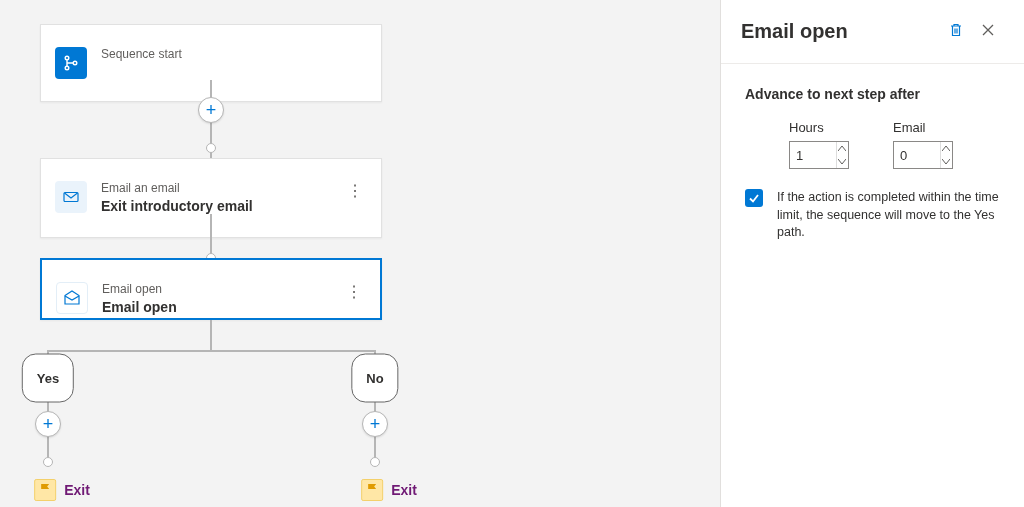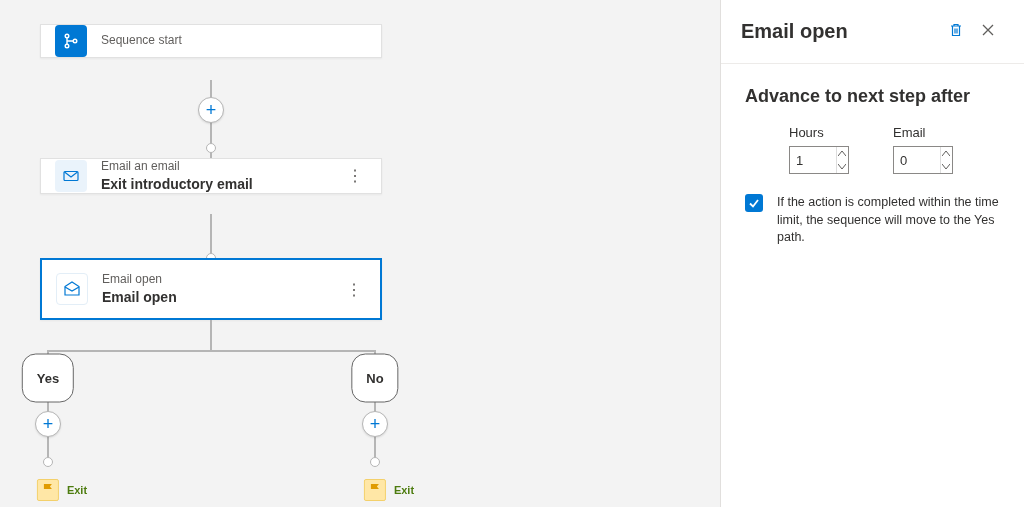--- a/index.html
+++ b/index.html
@@ -20,22 +20,22 @@
     left: 0; top: 0;
     width: 720px; height: 507px;
     background: #f3f3f3;
   }
   .node {
     position: absolute;
     background: #fff;
     border: 1px solid #e1e1e1;
     box-shadow: 0 1px 2px rgba(0,0,0,0.05);
     display: flex;
-    align-items: center;
-    padding: 0 14px;
+    align-items: flex-start;
+    padding: 22px 14px;
   }
   .node.selected {
     border: 2px solid #0078d4;
   }
   .node .icon-box {
     width: 32px; height: 32px;
     border-radius: 4px;
     display: flex; align-items: center; justify-content: center;
     margin-right: 14px;
     flex-shrink: 0;
@@ -96,21 +96,21 @@
     transform: translate(-50%, -50%);
   }
   .exit .flag-icon {
     width: 22px; height: 22px;
     background: #ffe7a6;
     border: 1px solid #f3d06b;
     display: flex; align-items: center; justify-content: center;
     border-radius: 2px;
   }
   .exit .flag-icon svg { display: block; }
-  .exit-label { font-size: 11px; font-weight: 600; color: #4d7c0f; }
+  .exit-label { font-size: 14px; font-weight: 600; color: #701a75; }
 
   
   .panel {
     position: absolute;
     right: 0; top: 0;
     width: 304px; height: 507px;
     background: #fff;
     border-left: 1px solid #e1dfdd;
   }
   .panel-header {
@@ -128,21 +128,21 @@
   }
   .panel-icon-btn {
     width: 32px; height: 32px;
     display: flex; align-items: center; justify-content: center;
     cursor: pointer;
     color: #0078d4;
   }
   .panel-icon-btn.close-x { color: #605e5c; }
   .panel-body { padding: 22px 24px; }
   .section-label {
-    font-size: 18px;
+    font-size: 14px;
     font-weight: 600;
     color: #323130;
     margin-bottom: 18px;
   }
   .fields-row { display: flex; gap: 44px; margin-left: 44px; margin-bottom: 20px; }
   .field { display: flex; flex-direction: column; }
   .field-label { font-size: 13px; color: #323130; margin-bottom: 6px; }
   .spinner {
     display: flex;
     border: 1px solid #8a8886;

